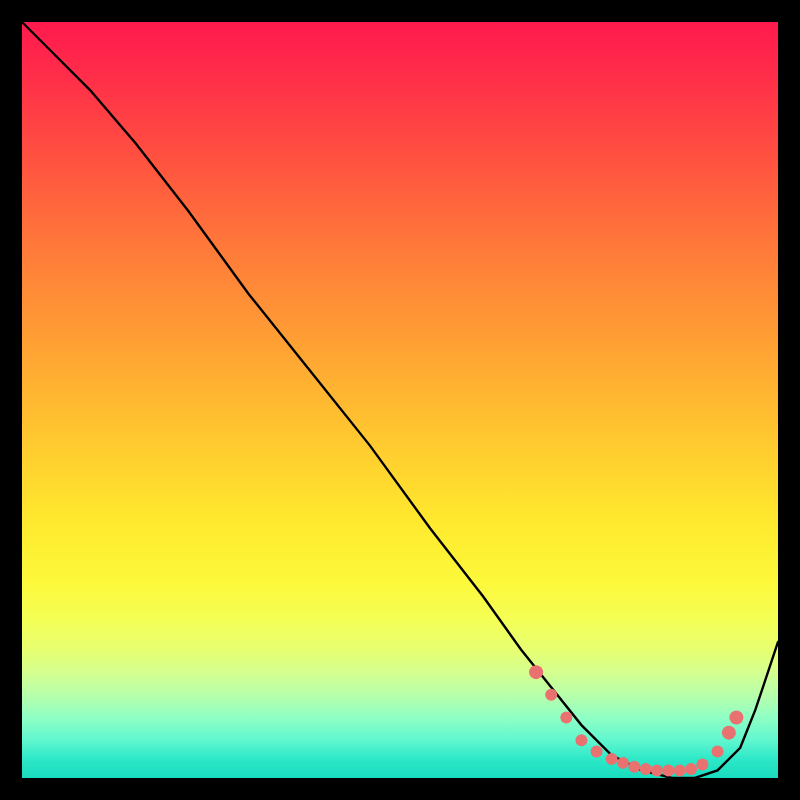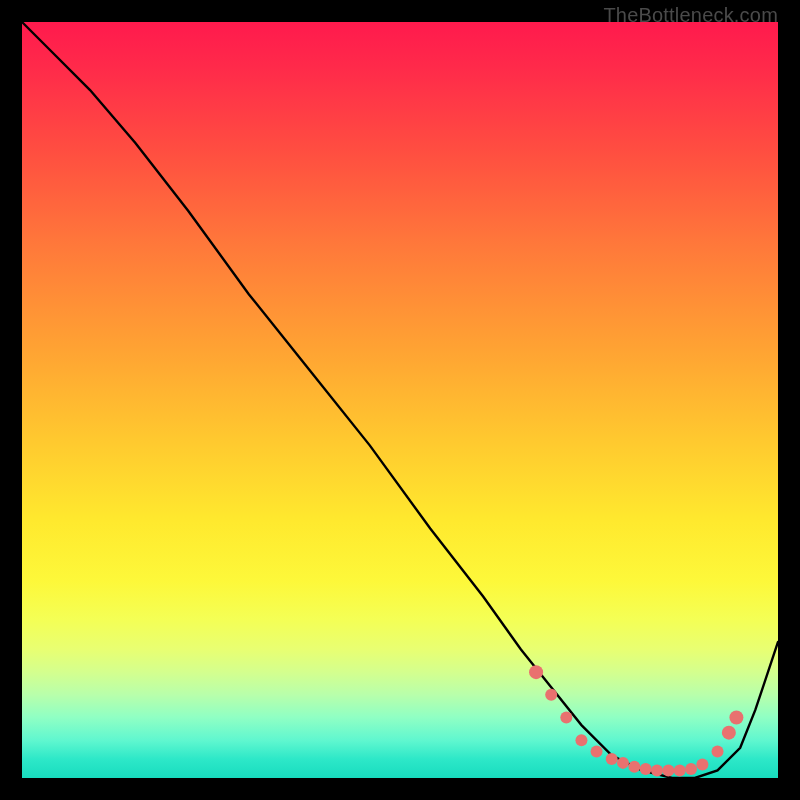--- a/index.html
+++ b/index.html
@@ -79,14 +79,13 @@
           <circle cx="646.38" cy="748.44" r="6" fill="#e9716f"></circle>
           <circle cx="657.72" cy="748.44" r="6" fill="#e9716f"></circle>
           <circle cx="669.06" cy="746.93" r="6" fill="#e9716f"></circle>
           <circle cx="680.40" cy="742.39" r="6" fill="#e9716f"></circle>
           <circle cx="695.52" cy="729.54" r="6" fill="#e9716f"></circle>
           <circle cx="706.86" cy="710.64" r="7" fill="#e9716f"></circle>
           <circle cx="714.42" cy="695.52" r="7" fill="#e9716f"></circle>
         </g>
     </svg>
   </div>
-  <div class="attrib">TheBottleneck.com</div>
 </div>
 
 </body></html>

